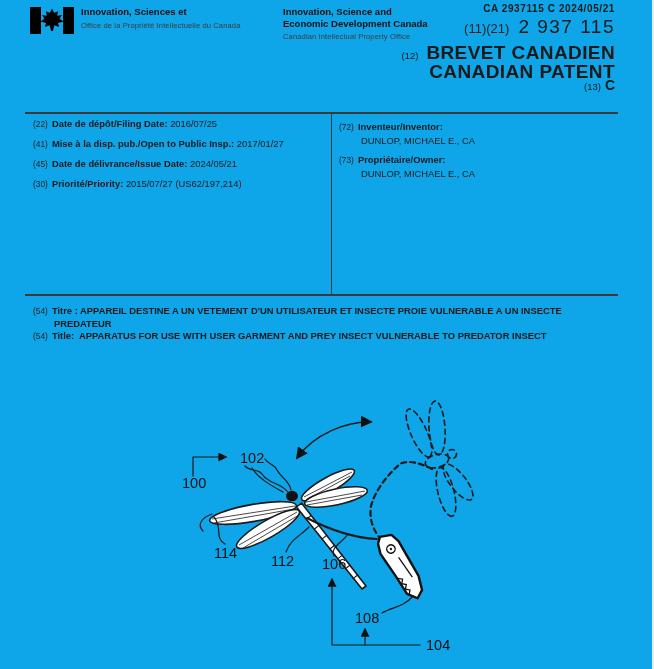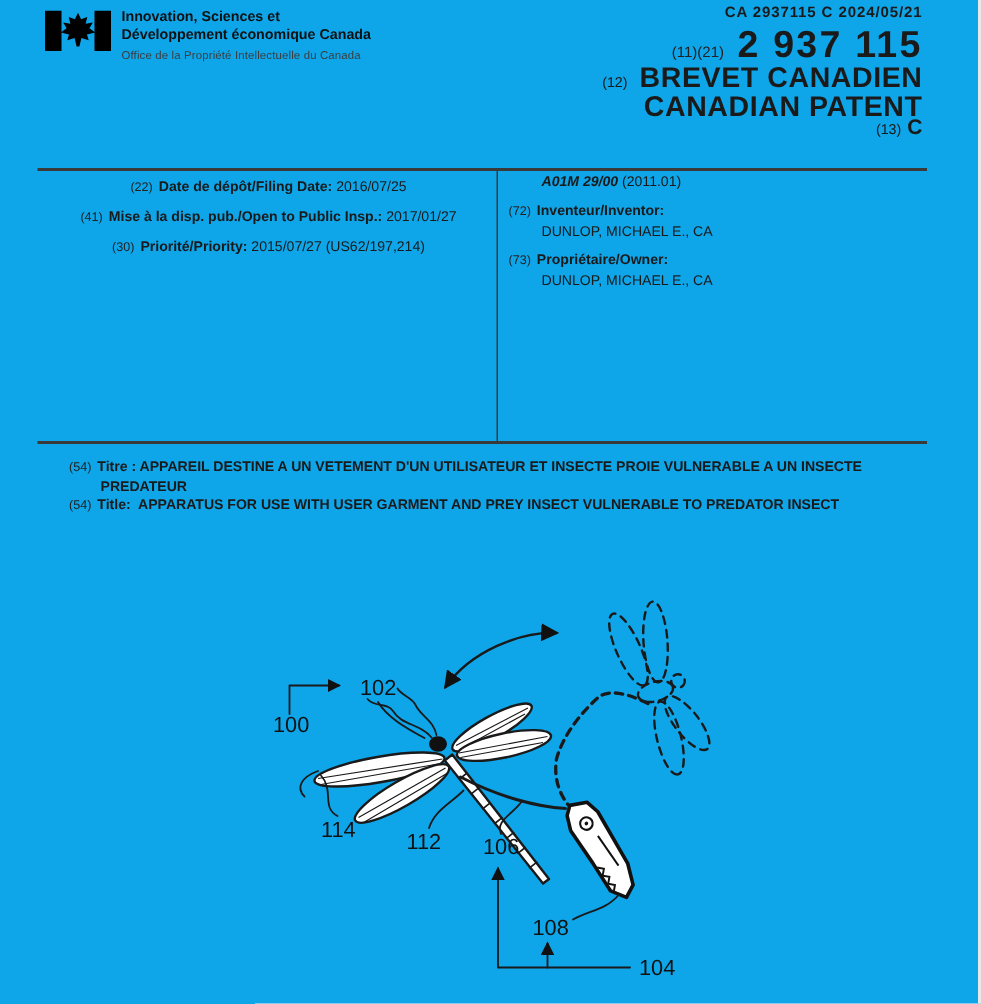--- a/index.html
+++ b/index.html
@@ -5,22 +5,22 @@
   html,body{margin:0;padding:0;background:#e8e8e8;}
   .page{position:relative;width:652px;height:669px;background:#0ea5e9;overflow:hidden;
         font-family:"Liberation Sans",sans-serif;color:#1a1a1a;}
   .abs{position:absolute;}
 
   
   .org{font-size:9.5px;font-weight:bold;line-height:11.5px;color:#111;}
   .office{font-size:7.6px;font-weight:normal;color:#3c3c3c;margin-top:3px;letter-spacing:.1px;}
   .docid{font-size:10px;font-weight:bold;letter-spacing:.6px;text-align:center;}
   .numrow{text-align:right;white-space:nowrap;}
-  .numrow .codes{font-size:10px;color:#222;margin-right:9px;}
-  .numrow .num{font-size:25px;font-weight:bold;letter-spacing:1.5px;}
+  .numrow .codes{font-size:13px;color:#222;margin-right:9px;}
+  .numrow .num{font-size:19px;font-weight:normal;letter-spacing:1.5px;}
   .typerow{text-align:right;white-space:nowrap;line-height:15px;}
   .typerow .code{font-size:9.5px;margin-right:8px;font-weight:normal;}
   .typerow .big{font-size:19px;font-weight:bold;letter-spacing:.4px;}
   .kindrow{text-align:left;white-space:nowrap;}
   .kindrow .code{font-size:9.5px;margin-right:4px;}
   .kindrow .kind{font-size:14px;font-weight:bold;}
 
   
   .rule{position:absolute;background:#3a3a3a;}
 
@@ -53,25 +53,31 @@
 
   <svg class="abs" style="left:30px;top:7px;" width="44" height="27" viewBox="0 0 44 27">
     <rect x="0" y="0" width="11" height="27" fill="#000"></rect>
     <rect x="33" y="0" width="11" height="27" fill="#000"></rect>
     <path transform="translate(22,13) scale(1.15)" fill="#000" d="M0,-10 L1.8,-6.2 L5.4,-7.6 L4.4,-3.6 L8.6,-4.4 L6.6,-1 L10,1.4 L5.2,2.6 L6.2,6 L2,4.6 L0.8,9.6 L-0.8,9.6 L-2,4.6 L-6.2,6 L-5.2,2.6 L-10,1.4 L-6.6,-1 L-8.6,-4.4 L-4.4,-3.6 L-5.4,-7.6 L-1.8,-6.2 Z"></path>
   </svg>
 
   <div class="abs" style="left:81px;top:6px;width:195px;">
     <div class="org">
       <div>Innovation, Sciences et</div>
-      <div>Développement économique Canada</div>
     </div>
     <div class="office">Office de la Propriété Intellectuelle du Canada</div>
   </div>
 
+  <div class="abs" style="left:283px;top:6px;width:180px;">
+    <div class="org">
+      <div>Innovation, Science and</div>
+      <div>Economic Development Canada</div>
+    </div>
+    <div class="office">Canadian Intellectual Property Office</div>
+  </div>
 
   <div class="abs docid" style="right:37px;top:3px;">CA 2937115 C 2024/05/21</div>
 
   <div class="abs numrow" style="right:37px;top:16px;">
     <span class="codes">(11)(21)</span><span class="num">2 937 115</span>
   </div>
 
   <div class="abs typerow" style="right:37px;top:45px;">
     <span class="code">(12)</span><span class="big">BREVET CANADIEN</span>
   </div>
@@ -79,49 +85,49 @@
     <span class="big">CANADIAN PATENT</span>
   </div>
   <div class="abs kindrow" style="right:37px;top:76px;">
     <span class="code">(13)</span><span class="kind">C</span>
   </div>
 
   <div class="rule" style="left:25px;top:112px;width:593px;height:1.6px;"></div>
   <div class="rule" style="left:25px;top:294px;width:593px;height:1.6px;"></div>
   <div class="rule" style="left:331px;top:112px;width:1.4px;height:183px;"></div>
 
-  <div class="abs" style="left:33px;top:114px;width:292px;text-align:center;">
+  <div class="abs" style="left:33px;top:114px;width:292px;">
     <div class="brow">
       <span class="bcode">(22)</span><span class="blabel">Date de dépôt/Filing Date:</span> <span class="bval">2016/07/25</span>
     </div>
     <div class="brow">
       <span class="bcode">(41)</span><span class="blabel">Mise à la disp. pub./Open to Public Insp.:</span> <span class="bval">2017/01/27</span>
+    </div>
+    <div class="brow">
+      <span class="bcode">(45)</span><span class="blabel">Date de délivrance/Issue Date:</span> <span class="bval">2024/05/21</span>
     </div>
     <div class="brow">
       <span class="bcode">(30)</span><span class="blabel">Priorité/Priority:</span> <span class="bval">2015/07/27 (US62/197,214)</span>
     </div>
   </div>
 
   <div class="abs" style="left:339px;top:114px;width:285px;">
     <div class="rblock">
-      <div class="ind">
-        <span class="ipccls">A01M 29/00</span> <span class="bval">(2011.01)</span>
-      </div>
     </div>
     <div class="rblock">
       <div><span class="bcode">(72)</span><span class="blabel">Inventeur/Inventor:</span></div>
       <div class="ind bval">DUNLOP, MICHAEL E., CA</div>
     </div>
     <div class="rblock">
       <div><span class="bcode">(73)</span><span class="blabel">Propriétaire/Owner:</span></div>
       <div class="ind bval">DUNLOP, MICHAEL E., CA</div>
     </div>
   </div>
 
-  <div class="abs titleblock" style="left:46px;top:305px;width:592px;">
+  <div class="abs titleblock" style="left:33px;top:305px;width:592px;">
     <div>
       <span class="bcode">(54)</span><span>Titre :</span> <span>APPAREIL DESTINE A UN VETEMENT D'UN UTILISATEUR ET INSECTE PROIE VULNERABLE A UN INSECTE</span>
     </div>
     <div class="ind2">PREDATEUR</div>
     <div>
       <span class="bcode">(54)</span><span>Title:</span>&nbsp; <span>APPARATUS FOR USE WITH USER GARMENT AND PREY INSECT VULNERABLE TO PREDATOR INSECT</span>
     </div>
   </div>
 
   <svg class="abs fig" style="left:0;top:388px;" width="654" height="281" viewBox="0 0 654 281">

